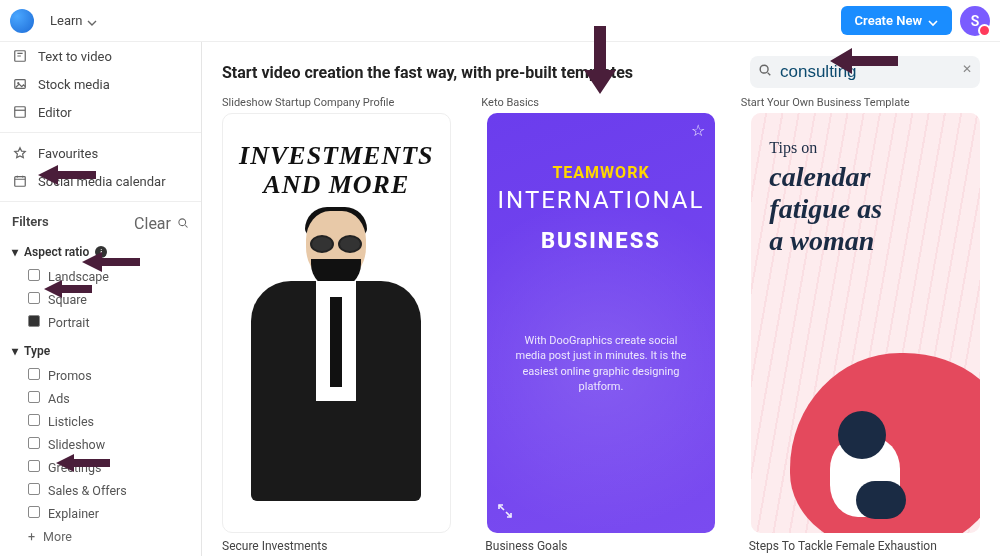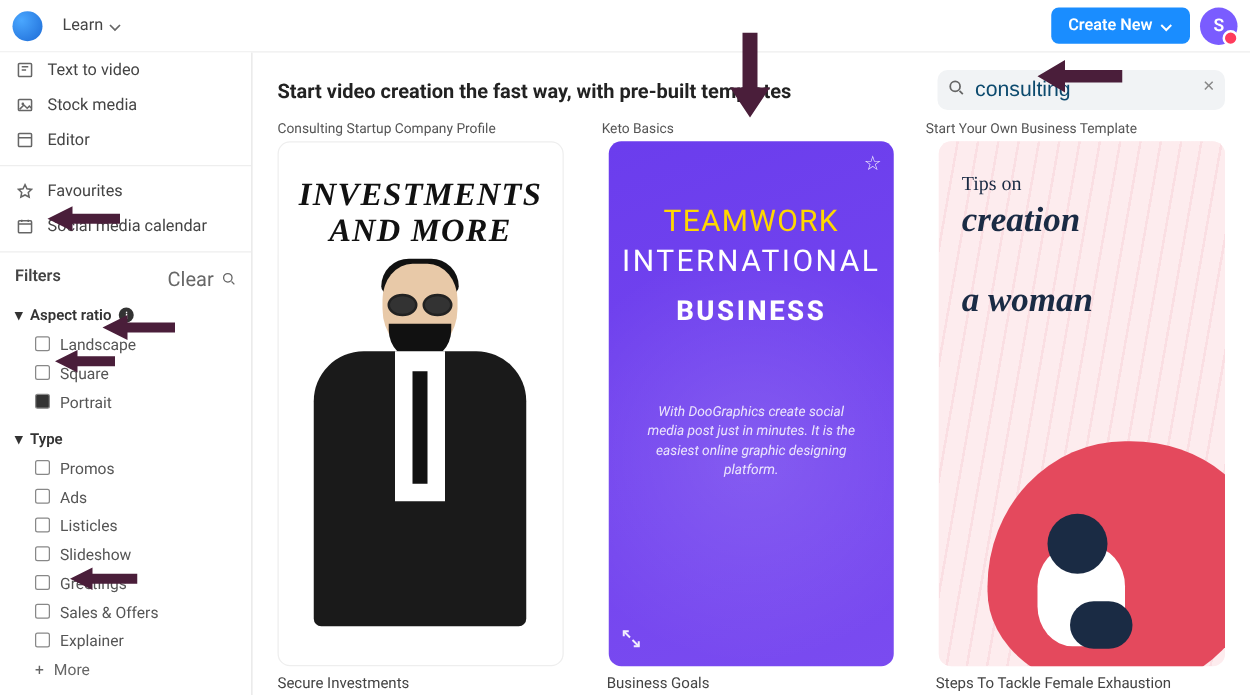--- a/index.html
+++ b/index.html
@@ -183,24 +183,24 @@
     color: #fff; display:flex; flex-direction:column; align-items:center;
     padding: 50px 18px 20px;
     text-align:center;
     position:relative;
   }
   .card2 .hands {
     position:absolute; inset:0; background:
       radial-gradient(circle at 50% 60%, rgba(255,255,255,0.12), transparent 60%);
     z-index:0;
   }
-  .card2 .tw { font-size: 24px; font-weight:400; color:#ffd700; letter-spacing:1px; z-index:1; }
+  .card2 .tw { font-size: 16px; font-weight:700; color:#ffd700; letter-spacing:1px; z-index:1; }
   .card2 .intl { font-size: 24px; font-weight:400; letter-spacing:2px; margin-top:4px; z-index:1;}
   .card2 .biz { font-size: 22px; font-weight:800; letter-spacing:2px; margin-top:14px; z-index:1;}
-  .card2 .blurb { font-size: 11px; color: rgba(255,255,255,0.85); margin-top: 60px; padding: 0 6px; z-index:1; line-height:1.4;font-style:italic;}
+  .card2 .blurb { font-size: 11px; color: rgba(255,255,255,0.85); margin-top: 80px; padding: 0 6px; z-index:1; line-height:1.4;}
   .card2 .expand-icon { position:absolute; bottom:10px; left:10px; color:#fff; opacity:.9; }
   .card2 .star-icon { position:absolute; top:8px; right:10px; color:#fff; opacity:.9; }
 
   .card3 {
     background: #fdecee;
     position:relative;
     padding: 26px 18px;
     overflow:hidden;
   }
   .card3 .stripes {
@@ -414,21 +414,21 @@
         <span class="sicon"><svg width="14" height="14" viewBox="0 0 16 16">
               <circle cx="7" cy="7" r="4.5" stroke="#666" fill="none" stroke-width="1.6"></circle>
               <path d="M11 11l3 3" stroke="#666" stroke-width="1.6"></path>
             </svg></span>
         <input type="text" value="consulting" style="">
         <span class="clear-x">✕</span>
       </div>
     </div>
 
     <div class="above-titles">
-      <div>Consulting Startup Company Profile</div>
+      <div>Slideshow Startup Company Profile</div>
       <div>Keto Basics</div>
       <div>Start Your Own Business Template</div>
     </div>
 
     <div class="grid">
 
       <div class="card card1">
         <div class="txt1">
           <span>Investments</span><br>
           <span>and More</span>
@@ -457,22 +457,22 @@
               <path d="M2 2l5 5 M14 14l-5-5" stroke="#fff" stroke-width="1.6"></path>
             </svg>
         </span>
       </div>
 
       <div class="card card3">
         <div class="stripes"></div>
         <div class="copy">
           <div class="tips">Tips on</div>
           <div class="big">
-            <span>creation</span><br>
-            <br>
+            <span>calendar</span><br>
+            <span>fatigue as</span><br>
             <span>a woman</span>
           </div>
         </div>
         <div class="blob"></div>
         <div class="woman">
           <div class="body"></div>
           <div class="legs"></div>
           <div class="hair"></div>
         </div>
       </div>

